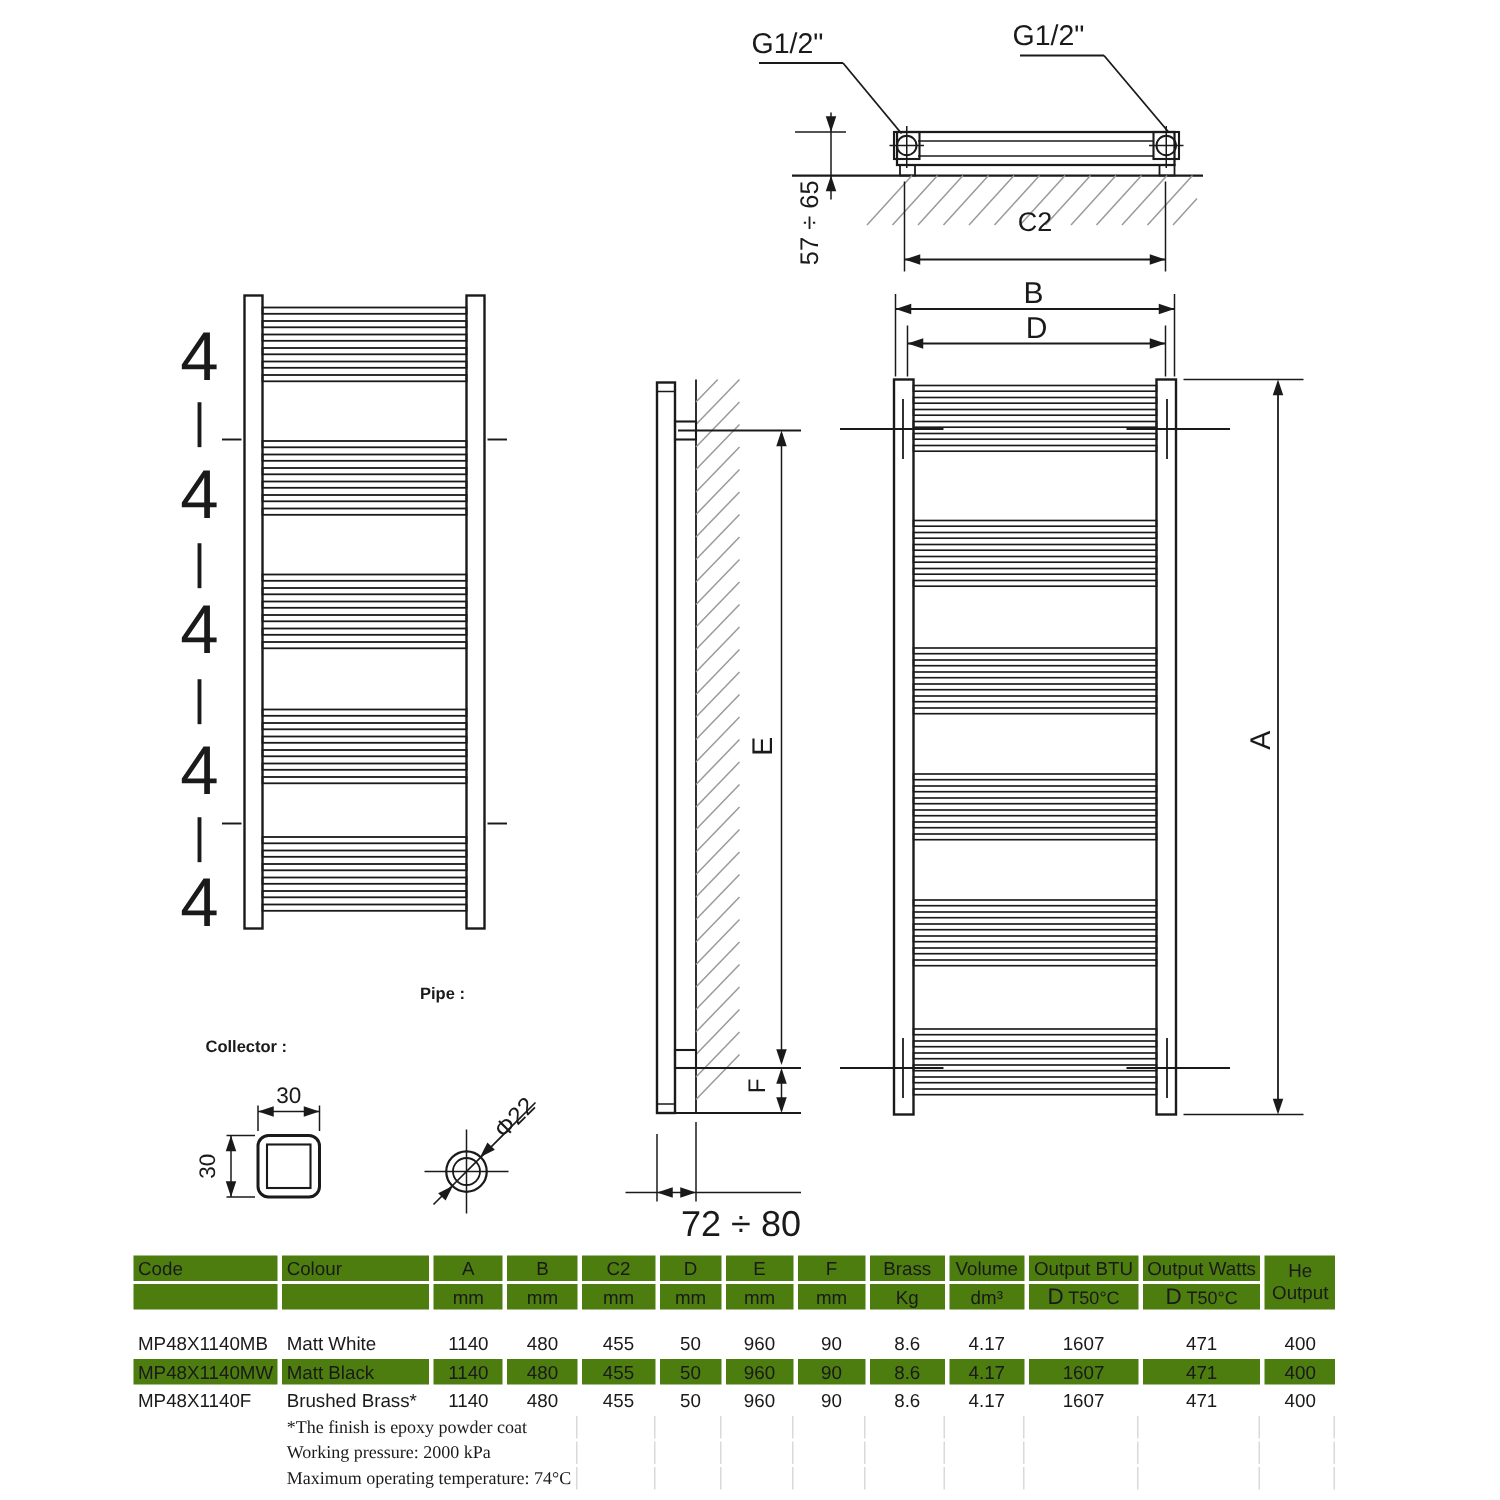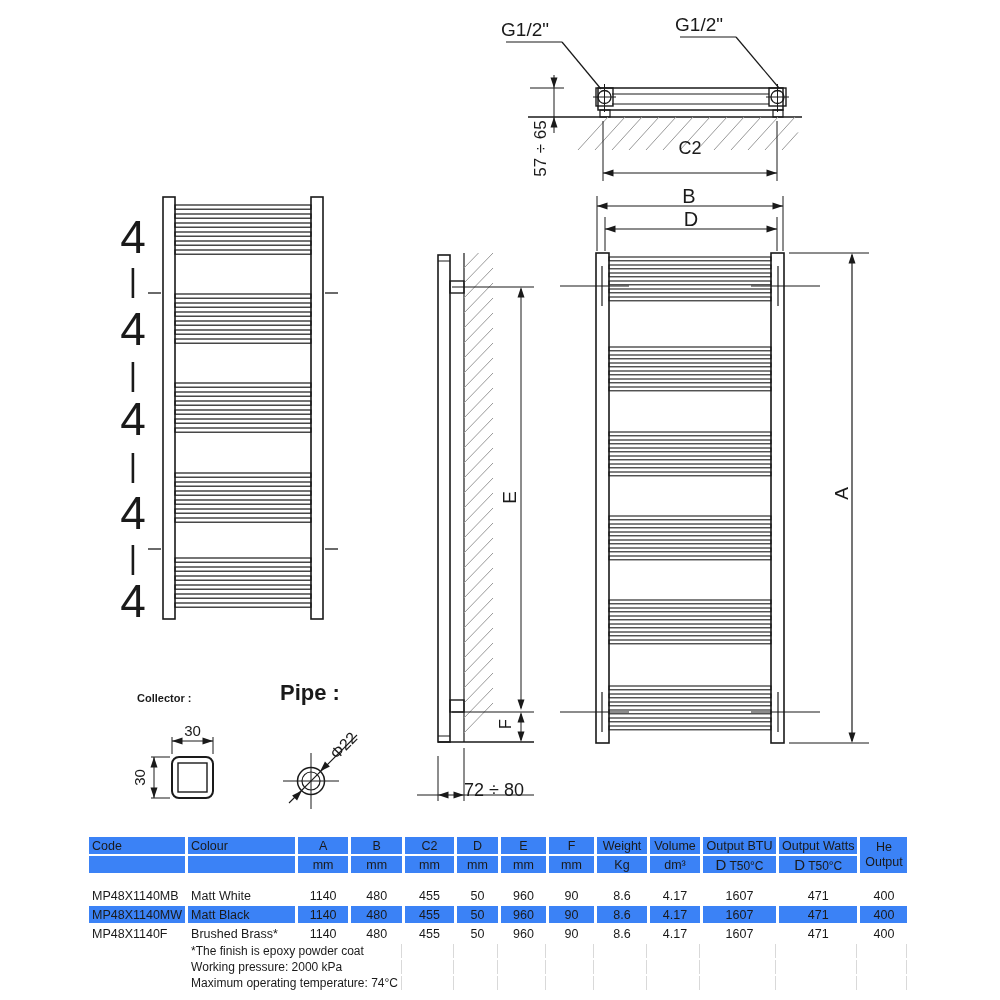--- a/index.html
+++ b/index.html
@@ -9,28 +9,28 @@
   .lbl{position:absolute;line-height:1;white-space:nowrap;text-align:center;}
   .rot{transform:rotate(-90deg);}
   .rot45{transform:rotate(-45deg);}
   .bold{font-weight:bold;}
   .ann{position:absolute;left:106px;width:54px;text-align:center;line-height:1;}
   
   #tableWrap{position:absolute;left:86px;top:835px;}
   table{border-collapse:separate;border-spacing:3px 2px;}
   td,th{padding:0 3px;height:17px;font-weight:normal;font-size:12.5px;
         white-space:nowrap;vertical-align:middle;}
-  .g{background:#3b82f6;}
+  .g{background:#4d7c0f;}
   .num{text-align:center;}
   .lft{text-align:left;}
   .hecell{text-align:center;line-height:1.2;font-size:12.5px;}
   .dsym{font-size:15px;}
   .drest{font-size:12px;}
   .sp td{height:10px;}
-  .fn td{height:14px;font-size:12px;}
+  .fn td{height:14px;font-size:12px;font-family:Liberation Serif, serif;}
   .tick{border-right:1.5px solid #d9d9d9;}
 </style>
 </head>
 <body>
 
 <div class="canvas">
 
   <svg id="dwg" width="1000" height="1000" viewBox="0 0 1000 1000">
       <g>
         <line x1="506" y1="42" x2="562" y2="42" stroke="#1a1a1a" stroke-width="1.2"></line>
@@ -258,24 +258,24 @@
   <div class="lbl" style="left:668px;top:15px;width:62px;font-size:19px;">G1/2"</div>
   <div class="lbl rot" style="left:510px;top:140px;width:60px;font-size:17px;">57 ÷ 65</div>
   <div class="lbl" style="left:672px;top:139px;width:36px;font-size:18px;">C2</div>
 
   <div class="lbl" style="left:669px;top:186px;width:40px;font-size:20px;">B</div>
   <div class="lbl" style="left:671px;top:209px;width:40px;font-size:20px;">D</div>
   <div class="lbl rot" style="left:821px;top:484px;width:40px;font-size:19px;">A</div>
 
   <div class="lbl rot" style="left:489px;top:488px;width:40px;font-size:19px;">E</div>
   <div class="lbl rot" style="left:486px;top:716px;width:40px;font-size:16px;">F</div>
-  <div class="lbl" style="left:452px;top:781px;width:84px;font-size:18px;">72 ÷ 80</div>
+  <div class="lbl" style="left:452px;top:805px;width:84px;font-size:24px;">72 ÷ 80</div>
 
   <div class="lbl bold" style="left:137px;top:693px;font-size:11px;text-align:left;">Collector :</div>
-  <div class="lbl bold" style="left:280px;top:682px;font-size:22px;text-align:center;">Pipe :</div>
+  <div class="lbl bold" style="left:280px;top:658px;font-size:11px;text-align:center;">Pipe :</div>
   <div class="lbl" style="left:172px;top:723px;width:41px;font-size:15px;">30</div>
   <div class="lbl rot" style="left:119px;top:770px;width:40px;font-size:15px;">30</div>
   <div class="lbl rot45" style="left:319px;top:738px;width:50px;font-size:16px;">Φ22</div>
 
   <div id="annCol">
       <div class="ann" style="font-size: 46px; top: 214px;">4</div>
       <div class="ann" style="font-size: 32px; top: 264px;">|</div>
       <div class="ann" style="font-size: 46px; top: 306px;">4</div>
       <div class="ann" style="font-size: 32px; top: 358px;">|</div>
       <div class="ann" style="font-size: 46px; top: 396px;">4</div>
@@ -305,21 +305,21 @@
       <tbody id="tbody">
           <tr>
             <th class="g lft">Code</th>
             <th class="g lft">Colour</th>
             <th class="g num">A</th>
             <th class="g num">B</th>
             <th class="g num">C2</th>
             <th class="g num">D</th>
             <th class="g num">E</th>
             <th class="g num">F</th>
-            <th class="g num">Weight</th>
+            <th class="g num">Brass</th>
             <th class="g num">Volume</th>
             <th class="g num">Output BTU</th>
             <th class="g num">Output Watts</th>
             <th class="g hecell" rowspan="2">
               <div>He</div>
               <div>Output</div>
             </th>
           </tr>
           <tr>
             <td class="g num"></td>

